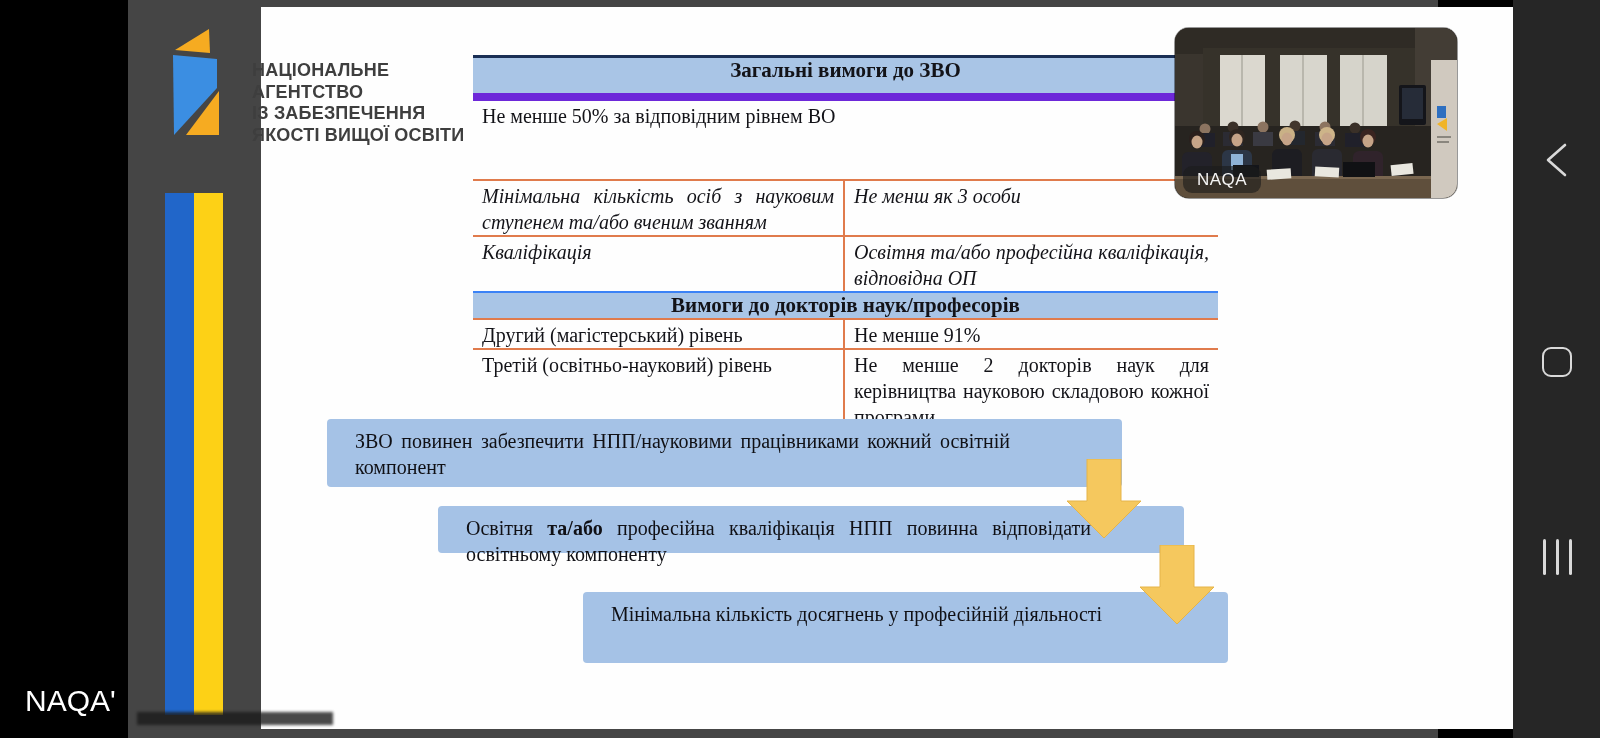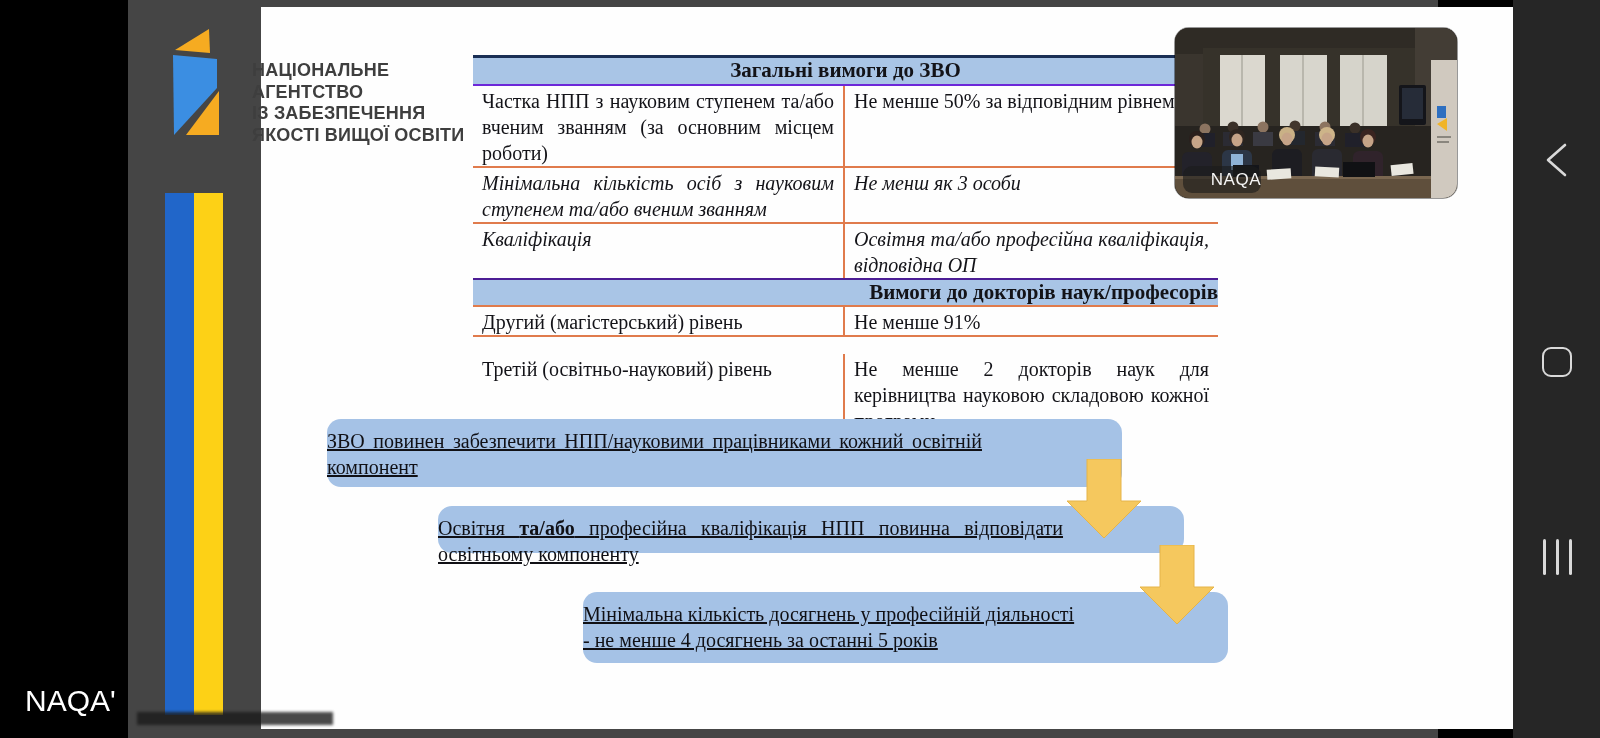--- a/index.html
+++ b/index.html
@@ -20,48 +20,48 @@
   .flag { position:absolute; left:165px; top:193px; width:58px; height:522px; }
   .flag .b { position:absolute; left:0; top:0; width:29px; height:100%; background:#2166c9; }
   .flag .y { position:absolute; left:29px; top:0; width:29px; height:100%; background:#fdd116; }
   .smudge { position:absolute; left:137px; top:712px; width:196px; height:13px; background:#1b1b1b;
             opacity:.8; filter:blur(1.5px); }
 
   
   .rq-table { position:absolute; left:473px; top:55px; width:745px;
               font-family:"Liberation Serif", serif; color:#131318; }
   .thead { background:#a9c5e6; text-align:center; font-weight:bold; font-size:21px; line-height:25px; }
-  .th1 { border-top:3px solid #1a2f55; border-bottom:2px solid #6d28d9; height:31px; }
-  .th2 { border-top:2px solid #4c1d95; border-bottom:2px solid #e07b4c; height:29px;text-align:right; }
+  .th1 { border-top:3px solid #1a2f55; border-bottom:8px solid #6d28d9; height:46px; }
+  .th2 { border-top:2px solid #3b82f6; border-bottom:2px solid #e07b4c; height:29px; }
   .trow { display:flex; }
   .bor { border-bottom:2px solid #e07b4c; }
   .tcell { font-size:20px; line-height:26px; padding:2px 9px 0; text-align:justify; }
   .tcell.l { width:372px; border-right:2px solid #e07b4c; flex:none; }
   .tcell.r { flex:1; }
-  .h80 { min-height:80px; } .h54 { min-height:54px;font-style:italic; } .h28 { min-height:28px; } .h79 { min-height:79px;margin-top:17px; }
-
-  
-  .box { position:absolute; background:#a5c2e6; border-radius:14px;
+  .h80 { min-height:80px; } .h54 { min-height:54px;font-style:italic; } .h28 { min-height:28px; } .h79 { min-height:79px; }
+
+  
+  .box { position:absolute; background:#a5c2e6; border-radius:4px;
          font-family:"Liberation Serif", serif; font-size:20px; line-height:26px;
-         color:#101015; padding:9px 0; z-index:2;text-decoration:underline; }
+         color:#101015; padding:9px 28px; z-index:2; }
   .jt { text-align:justify; }
   #box1 { left:327px; top:419px; width:795px; height:68px; }
   #box1 .box-text { width:655px; }
   #box2 { left:438px; top:506px; width:746px; height:47px; }
   #box2 .box-text { width:625px; }
   #box3 { left:583px; top:592px; width:645px; height:71px; }
   .arrow { position:absolute; z-index:3; }
 
   
   .video { position:absolute; left:1175px; top:28px; width:282px; height:170px;
            border-radius:14px; overflow:hidden; z-index:30; background:#2b2721;
            box-shadow:0 0 0 1px rgba(0,0,0,.4); }
   .naqa-pill { position:absolute; left:8px; top:138px; width:78px; height:27px; border-radius:9px;
                background:rgba(28,28,28,.62); color:#f4f4f4; font-size:17px; line-height:27px;
-               text-align:right; letter-spacing:.5px; }
+               text-align:center; letter-spacing:.5px; }
 
   
   .share-label { position:absolute; left:25px; top:684px; color:#fff; font-size:30px; z-index:1; }
 
   
   .navbar { position:absolute; left:1513px; top:0; width:87px; height:738px; background:#262626; }
   .nav-btn { position:absolute; cursor:pointer; }
   .home-ico { left:29px; top:347px; width:30px; height:30px; border:2.5px solid #d9d9d9; border-radius:9px; }
   .recents-ico { left:30px; top:539px; width:29px; height:36px; display:flex; justify-content:space-between; }
   .recents-ico span { display:block; width:3px; height:36px; background:#d9d9d9; border-radius:2px; }
@@ -92,21 +92,20 @@
 
   <div class="flag">
     <div class="b"></div>
     <div class="y"></div>
   </div>
   <div class="smudge"></div>
 
   <div class="rq-table">
     <div class="thead th1">Загальні вимоги до ЗВО</div>
     <div class="trow bor h80">
-      <div class="tcell l">Частка НПП з науковим ступенем та/або вченим званням (за основним місцем роботи)</div>
       <div class="tcell r">Не менше 50% за відповідним рівнем ВО</div>
     </div>
     <div class="trow bor h54">
       <div class="tcell l">Мінімальна кількість осіб з науковим ступенем та/або вченим званням</div>
       <div class="tcell r">Не менш як 3 особи</div>
     </div>
     <div class="trow h54">
       <div class="tcell l">Кваліфікація</div>
       <div class="tcell r">Освітня та/або професійна кваліфікація, відповідна ОП</div>
     </div>
@@ -122,21 +121,20 @@
   </div>
 
   <div class="box" id="box1">
     <div class="box-text jt">ЗВО повинен забезпечити НПП/науковими працівниками кожний освітній компонент</div>
   </div>
   <div class="box" id="box2">
     <div class="box-text jt"><span>Освітня </span><b>та/або</b><span> професійна кваліфікація НПП повинна відповідати освітньому компоненту</span></div>
   </div>
   <div class="box" id="box3">
     <div>Мінімальна кількість досягнень у професійній діяльності</div>
-    <div>- не менше 4 досягнень за останні 5 років</div>
   </div>
 
   <svg class="arrow" style="left:1066px; top:459px;" width="76" height="80" viewBox="0 0 76 80">
     <polygon points="21,0 55,0 55,42 75,42 38,79 1,42 21,42" fill="#f5c85e" stroke="#e6b448" stroke-width="1"></polygon>
   </svg>
   <svg class="arrow" style="left:1139px; top:545px;" width="76" height="80" viewBox="0 0 76 80">
     <polygon points="21,0 55,0 55,42 75,42 38,79 1,42 21,42" fill="#f5c85e" stroke="#e6b448" stroke-width="1"></polygon>
   </svg>
 
   <div class="video">

